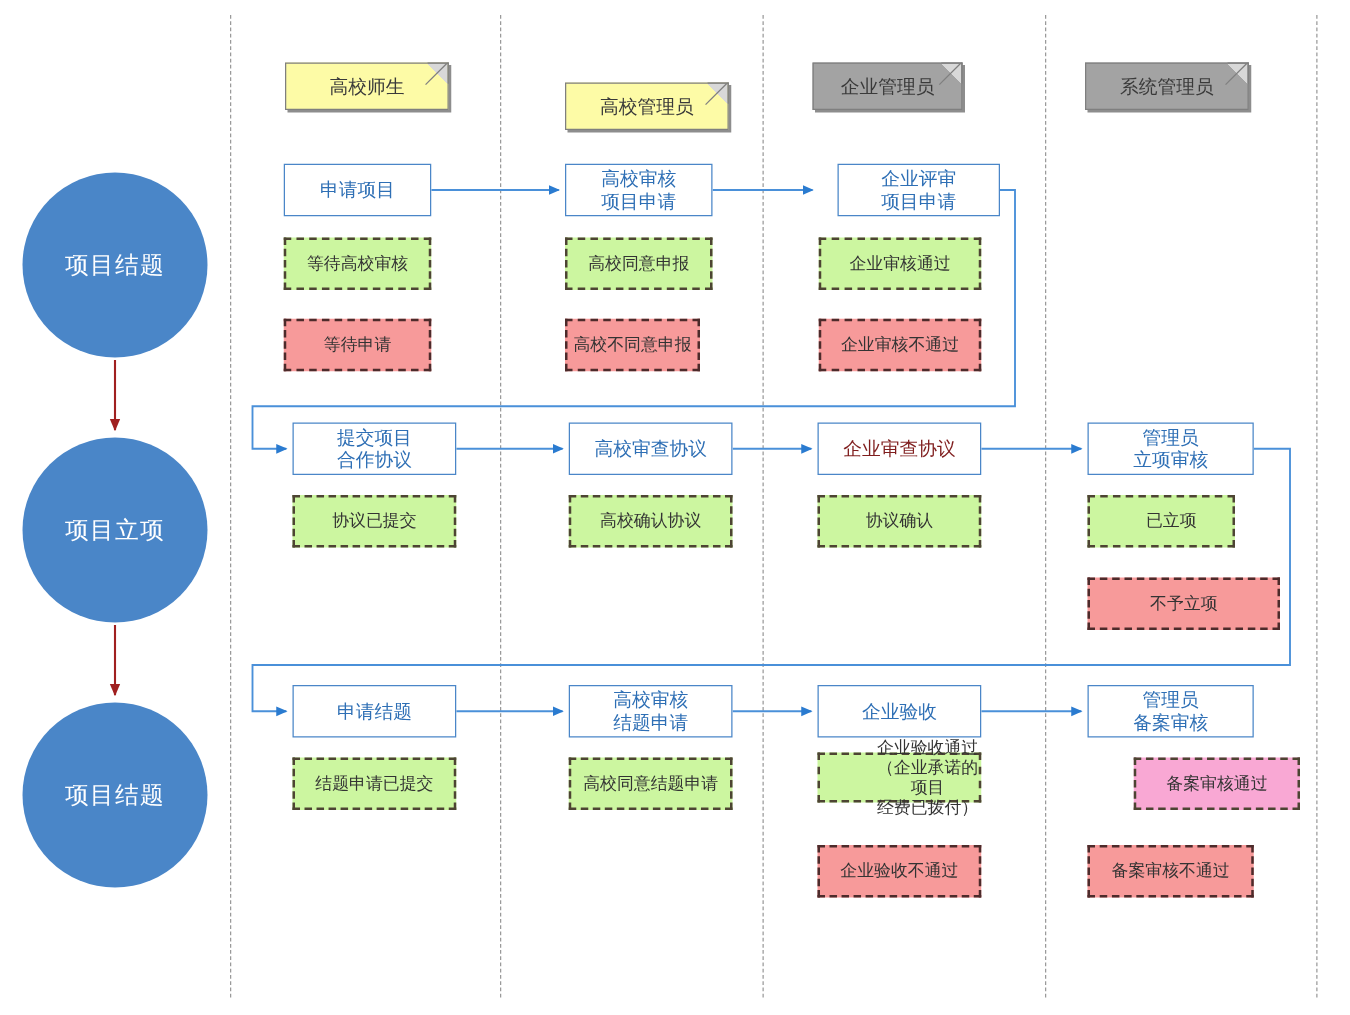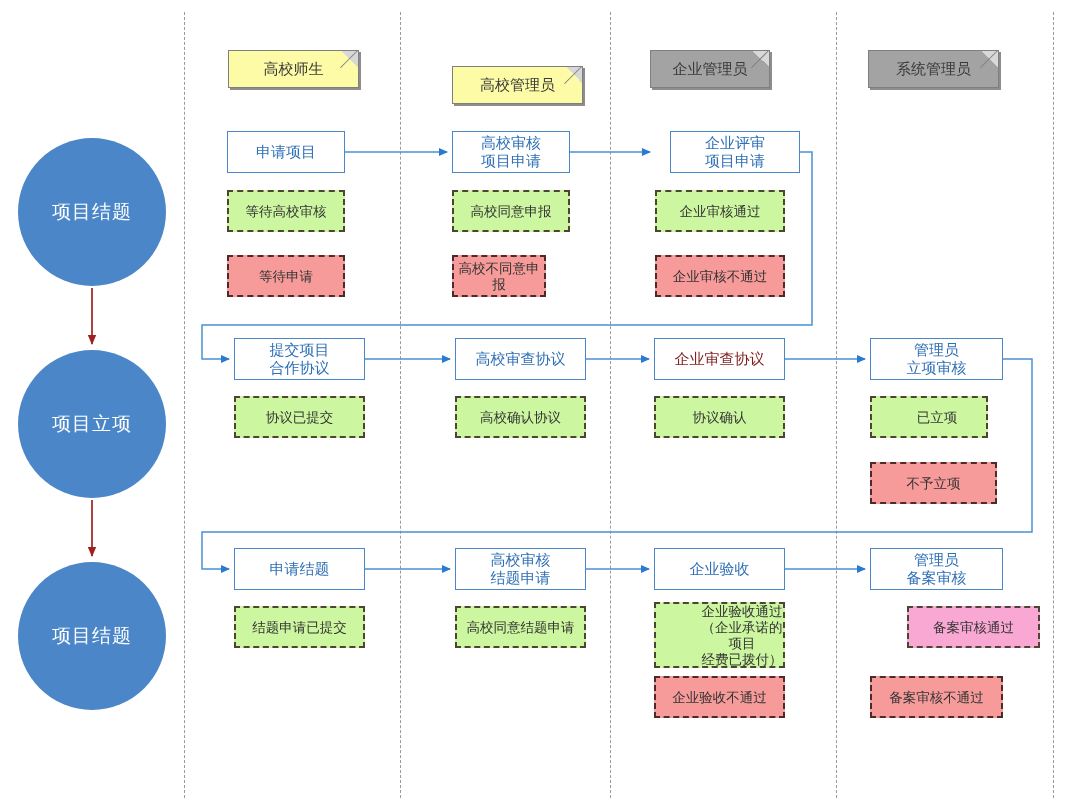--- a/index.html
+++ b/index.html
@@ -112,38 +112,38 @@
         <span class="fold"></span>
       </div>
     </div>
 
   <div id="node-layer">
       <div class="proc" style="left: 227px; top: 131px; width: 118px; height: 42px; border-color: rgb(74, 134, 200); color: rgb(46, 111, 181);">申请项目</div>
       <div class="state ok" style="left: 227px; top: 190px; width: 118px; height: 42px; background: rgb(204, 246, 160);">等待高校审核</div>
       <div class="state bad" style="left: 227px; top: 255px; width: 118px; height: 42px; background: rgb(247, 154, 154);">等待申请</div>
       <div class="proc" style="left: 452px; top: 131px; width: 118px; height: 42px; border-color: rgb(74, 134, 200); color: rgb(46, 111, 181);">高校审核<br>项目申请</div>
       <div class="state ok" style="left: 452px; top: 190px; width: 118px; height: 42px; background: rgb(204, 246, 160);">高校同意申报</div>
-      <div class="state bad" style="left: 452px; top: 255px; width: 94px; height: 42px; background: rgb(247, 154, 154);">高校不同意申报</div>
+      <div class="state bad" style="left: 452px; top: 255px; width: 108px; height: 42px; background: rgb(247, 154, 154);">高校不同意申报</div>
       <div class="proc" style="left: 655px; top: 131px; width: 130px; height: 42px; border-color: rgb(74, 134, 200); color: rgb(46, 111, 181); margin-left: 15px;">企业评审<br>项目申请</div>
       <div class="state ok" style="left: 655px; top: 190px; width: 130px; height: 42px; background: rgb(204, 246, 160);">企业审核通过</div>
       <div class="state bad" style="left: 655px; top: 255px; width: 130px; height: 42px; background: rgb(247, 154, 154);">企业审核不通过</div>
       <div class="proc" style="left: 234px; top: 338px; width: 131px; height: 42px; border-color: rgb(74, 134, 200); color: rgb(46, 111, 181);">提交项目<br>合作协议</div>
       <div class="state ok" style="left: 234px; top: 396px; width: 131px; height: 42px; background: rgb(204, 246, 160);">协议已提交</div>
       <div class="proc" style="left: 455px; top: 338px; width: 131px; height: 42px; border-color: rgb(74, 134, 200); color: rgb(46, 111, 181);">高校审查协议</div>
       <div class="state ok" style="left: 455px; top: 396px; width: 131px; height: 42px; background: rgb(204, 246, 160);">高校确认协议</div>
       <div class="proc" style="left: 654px; top: 338px; width: 131px; height: 42px; border-color: rgb(74, 134, 200); color: #7f1d1d;">企业审查协议</div>
       <div class="state ok" style="left: 654px; top: 396px; width: 131px; height: 42px; background: rgb(204, 246, 160);">协议确认</div>
       <div class="proc" style="left: 870px; top: 338px; width: 133px; height: 42px; border-color: rgb(74, 134, 200); color: rgb(46, 111, 181);">管理员<br>立项审核</div>
       <div class="state ok" style="left: 870px; top: 396px; width: 118px; height: 42px; background: rgb(204, 246, 160); padding-left: 16px;">已立项</div>
-      <div class="state bad" style="left: 870px; top: 462px; width: 127px; height: 42px; background: rgb(247, 154, 154);">不予立项</div>
+      <div class="state bad" style="left: 870px; top: 462px; width: 154px; height: 42px; background: rgb(247, 154, 154);">不予立项</div>
       <div class="proc" style="left: 234px; top: 548px; width: 131px; height: 42px; border-color: rgb(74, 134, 200); color: rgb(46, 111, 181);">申请结题</div>
       <div class="state ok" style="left: 234px; top: 606px; width: 131px; height: 42px; background: rgb(204, 246, 160);">结题申请已提交</div>
       <div class="proc" style="left: 455px; top: 548px; width: 131px; height: 42px; border-color: rgb(74, 134, 200); color: rgb(46, 111, 181);">高校审核<br>结题申请</div>
       <div class="state ok" style="left: 455px; top: 606px; width: 131px; height: 42px; background: rgb(204, 246, 160);">高校同意结题申请</div>
       <div class="proc" style="left: 654px; top: 548px; width: 131px; height: 42px; border-color: rgb(74, 134, 200); color: rgb(46, 111, 181);">企业验收</div>
-      <div class="state ok" style="left: 654px; top: 602px; width: 131px; height: 66px; background: rgb(204, 246, 160); padding-left: 45px;">企业验收通过<br>（企业承诺的项目<br>经费已拨付）</div>
+      <div class="state ok" style="left: 654px; top: 602px; width: 131px; height: 40px; background: rgb(204, 246, 160); padding-left: 45px;">企业验收通过<br>（企业承诺的项目<br>经费已拨付）</div>
       <div class="state bad" style="left: 654px; top: 676px; width: 131px; height: 42px; background: rgb(247, 154, 154);">企业验收不通过</div>
       <div class="proc" style="left: 870px; top: 548px; width: 133px; height: 42px; border-color: rgb(74, 134, 200); color: rgb(46, 111, 181);">管理员<br>备案审核</div>
       <div class="state ok" style="left: 870px; top: 606px; width: 133px; height: 42px; background: #f9a8d4; margin-left: 37px;">备案审核通过</div>
       <div class="state bad" style="left: 870px; top: 676px; width: 133px; height: 42px; background: rgb(247, 154, 154);">备案审核不通过</div>
     </div>
 
 </div>
 
 </body></html>

